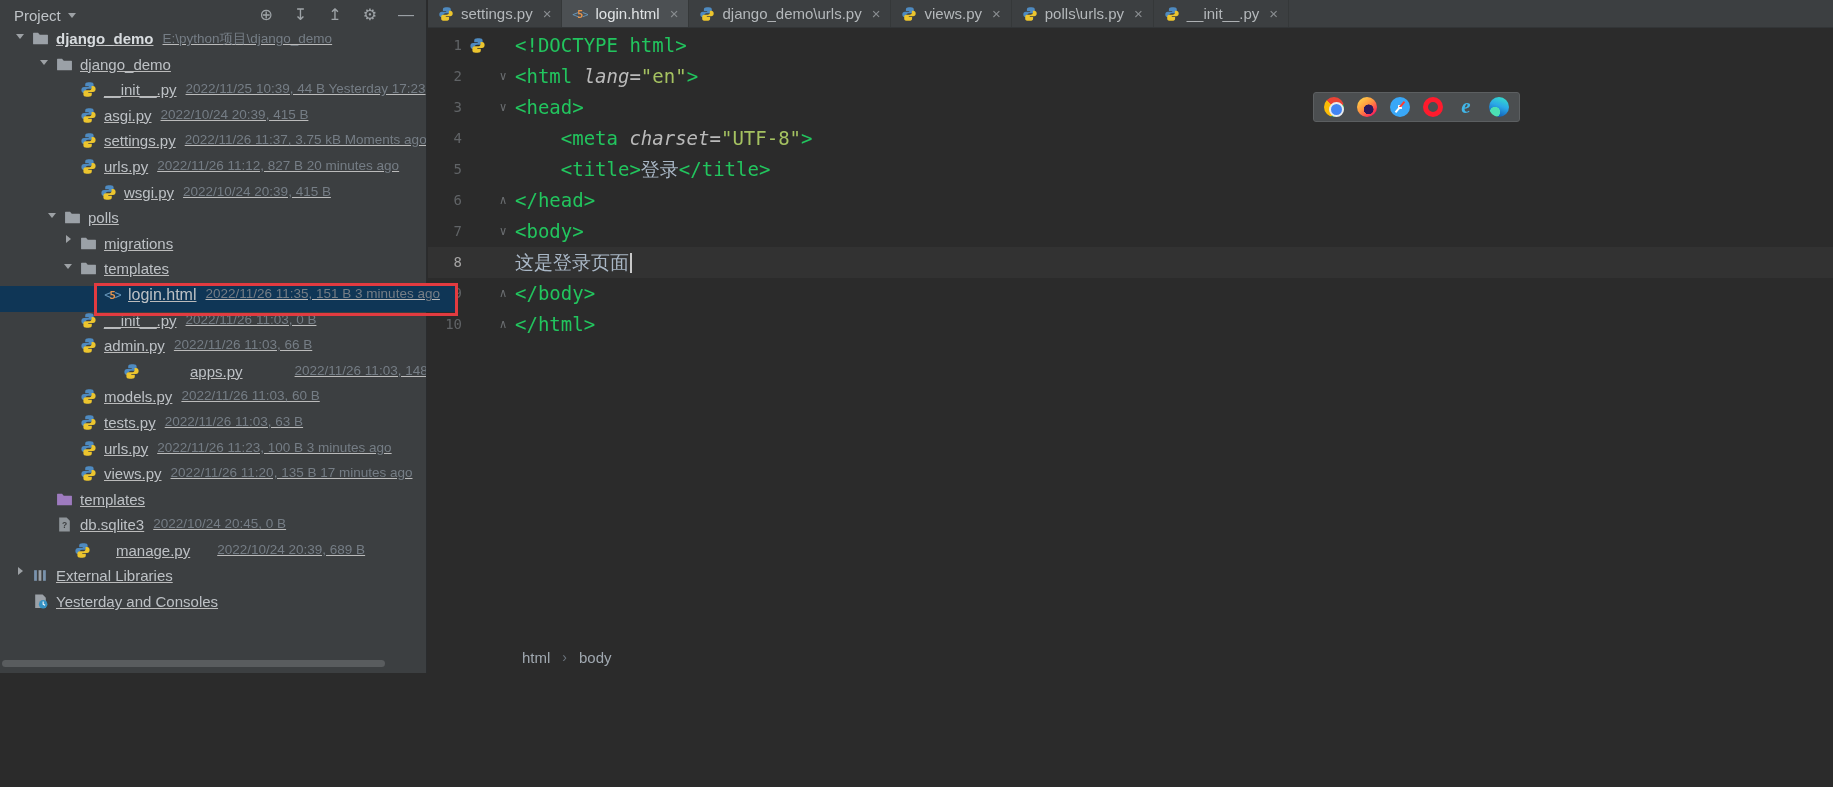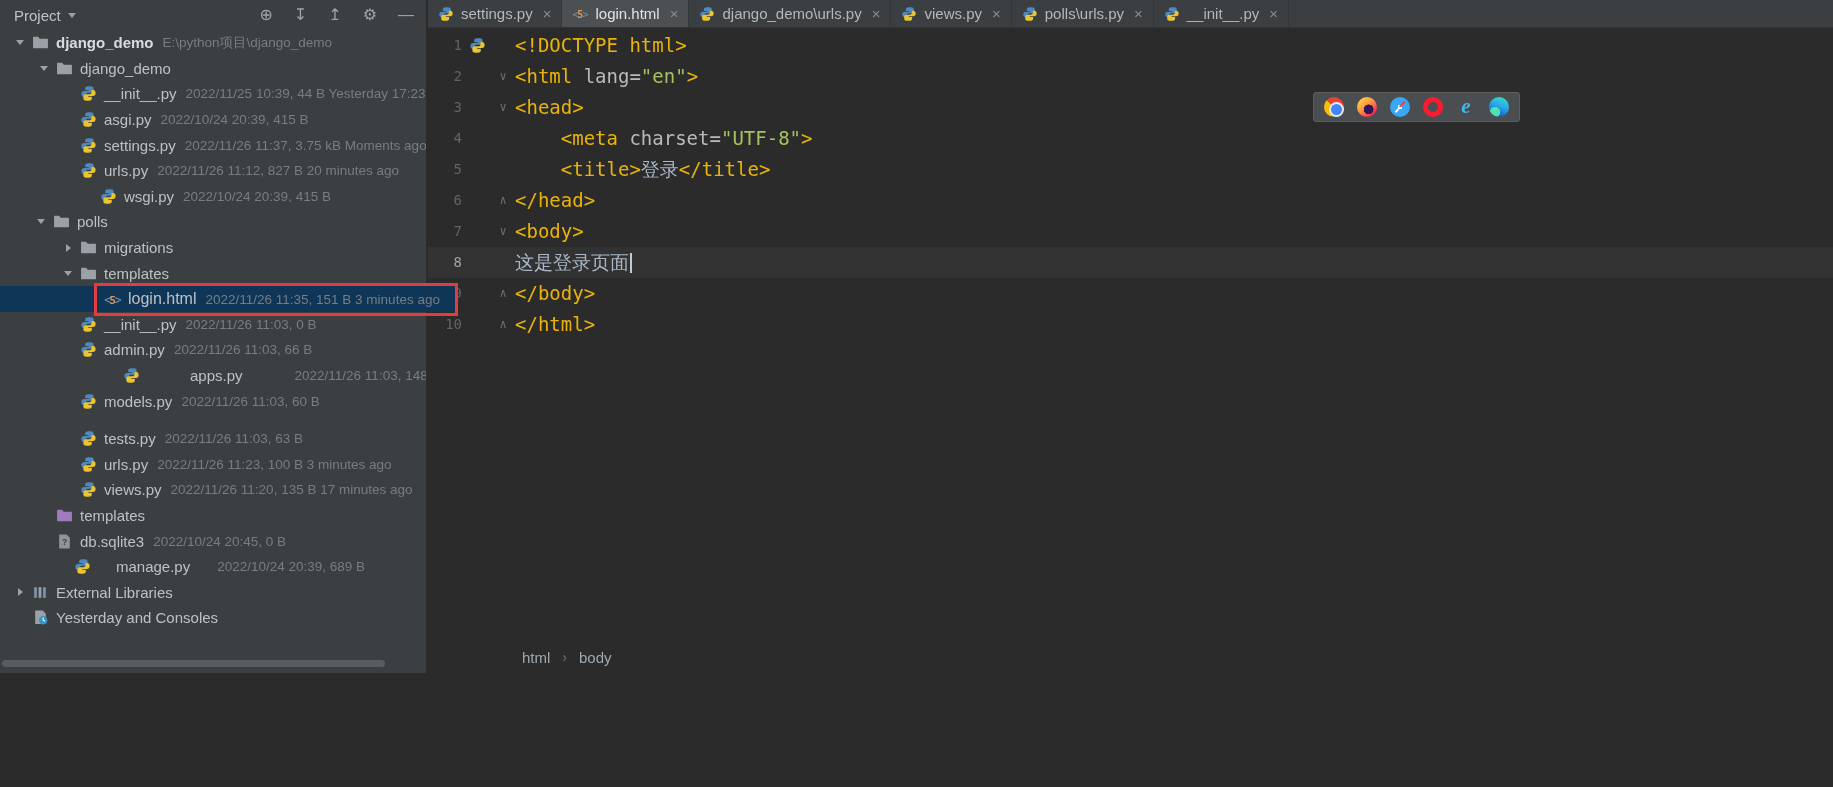--- a/index.html
+++ b/index.html
@@ -9,21 +9,21 @@
   
   .project-panel { position:absolute; left:0; top:0; width:427px; height:673px;
     background:#3c3f41; border-right:1px solid #2a2c2e; overflow:hidden; }
   .panel-header { height:30px; display:flex; align-items:center; padding:0 12px 0 14px; }
   .ph-title { color:#bfc3c7; font-size:15px; }
   .ph-caret { width:0; height:0; border:4px solid transparent; border-top:5px solid #9da1a5; margin:5px 0 0 7px; }
   .ph-icons { margin-left:auto; display:flex; gap:21px; align-items:center; }
   .ph-icon { color:#9ea3a7; font-size:16px; line-height:16px; cursor:default; }
 
   .tree { font-size:15px; }
-  .tree-row { height:25.6px; display:flex; align-items:center; white-space:nowrap; }
+  .tree-row { height:25.6px; display:flex; align-items:flex-start; white-space:nowrap;text-decoration:underline; }
   .tree-row.selected { background:#0f3656; }
   .src-hidden { visibility:hidden; }
   .chev { width:24px; flex:0 0 24px; display:flex; justify-content:center; align-items:center; }
   .tri-down { width:0; height:0; border:4px solid transparent; border-top:5px solid #9da1a5; margin-top:4px; }
   .tri-right { width:0; height:0; border:4px solid transparent; border-left:5px solid #9da1a5; margin-left:4px; }
   .ticon { width:17px; height:17px; flex:0 0 17px; margin-right:7px; }
   .ticon svg { width:100%; height:100%; display:block; }
   .tlabel { color:#bdc1c5; }
   .tlabel.bold { font-weight:bold; color:#d8dcdf; }
   .tmeta { color:#757d85; margin-left:9px; font-size:13.5px; }
@@ -50,22 +50,22 @@
   .code { position:absolute; top:30px; left:0; right:0;
     font-family:"DejaVu Sans Mono", monospace; font-size:19px; line-height:31px; }
   .line { display:flex; height:31px; align-items:center; }
   .line.current { background:#323232; }
   .lnum { width:34px; flex:0 0 34px; text-align:right; color:#606366; font-size:14px; }
   .line.current .lnum { color:#a4a3a3; }
   .gicon { width:30px; flex:0 0 30px; display:flex; justify-content:center; align-items:center; }
   .gicon .ticon { margin-right:0; }
   .fold { width:22px; flex:0 0 22px; color:#6a6d70; font-size:12px; display:flex; justify-content:center; }
   .ctext { white-space:pre; padding-left:1px; }
-  .c-tag { color:#eab308;margin-top:12px; }
-  .c-attr { color:#bababa; }
+  .c-tag { color:#22c55e;margin-top:12px; }
+  .c-attr { color:#bababa;font-style:italic; }
   .c-string { color:#a5c261; }
   .c-text { color:#a9b7c6; }
   .caret { display:inline-block; width:2px; height:20px; background:#c8c8c8; vertical-align:-4px; margin-left:1px; }
 
   
   .browser-toolbar { position:absolute; top:92px; left:885px; height:30px; padding:0 10px;
     display:flex; gap:13px; align-items:center; background:#4b4e50; border:1px solid #5c5f61; border-radius:3px; }
   .bi { width:20px; height:20px; border-radius:50%; position:relative; flex:0 0 20px; }
   .bi.chrome { background:conic-gradient(from -45deg, #ea4335 0 120deg, #34a853 120deg 240deg, #fbbc05 240deg 360deg); }
   .bi.chrome::after { content:""; position:absolute; left:4.5px; top:4.5px; width:11px; height:11px;
@@ -174,21 +174,21 @@
           <span class="chev"></span>
           <span class="ticon">
             <svg viewBox="0 0 16 16">
               <path fill="#4e8ac0" d="M7.9 1.2c-1.9 0-3 .8-3 2.1V5h3.3v.7H3.8c-1.5 0-2.5 1-2.5 2.8s1 2.8 2.5 2.8h1.3V9.5c0-1.3 1.1-2.3 2.4-2.3h3.2c1.2 0 2.1-.9 2.1-2.1V3.3c0-1.3-1.1-2.1-3-2.1z"></path>
               <path fill="#ecc52e" d="M8.1 14.8c1.9 0 3-.8 3-2.1V11H7.8v-.7h4.4c1.5 0 2.5-1 2.5-2.8s-1-2.8-2.5-2.8h-1.3v1.8c0 1.3-1.1 2.3-2.4 2.3H5.3c-1.2 0-2.1.9-2.1 2.1v1.8c0 1.3 1.1 2.1 3 2.1z"></path>
             </svg>
           </span>
           <span class="tlabel">wsgi.py</span>
           <span class="tmeta">2022/10/24 20:39, 415 B</span>
         </div>
-        <div class="tree-row" style="padding-left: 29px;">
+        <div class="tree-row" style="padding-left: 40px;">
           <span class="chev">
             <span class="tri-down"></span>
           </span>
           <span class="ticon">
             <svg viewBox="0 0 16 16">
               <path fill="#9ba1a7" d="M1.5 2.5h4.2l1.6 2h7.2c.3 0 .5.2.5.5v8c0 .3-.2.5-.5.5H1.5c-.3 0-.5-.2-.5-.5v-10c0-.3.2-.5.5-.5z"></path>
             </svg>
           </span>
           <span class="tlabel">polls</span>
         </div>
@@ -263,21 +263,21 @@
           <span class="chev"></span>
           <span class="ticon">
             <svg viewBox="0 0 16 16">
               <path fill="#4e8ac0" d="M7.9 1.2c-1.9 0-3 .8-3 2.1V5h3.3v.7H3.8c-1.5 0-2.5 1-2.5 2.8s1 2.8 2.5 2.8h1.3V9.5c0-1.3 1.1-2.3 2.4-2.3h3.2c1.2 0 2.1-.9 2.1-2.1V3.3c0-1.3-1.1-2.1-3-2.1z"></path>
               <path fill="#ecc52e" d="M8.1 14.8c1.9 0 3-.8 3-2.1V11H7.8v-.7h4.4c1.5 0 2.5-1 2.5-2.8s-1-2.8-2.5-2.8h-1.3v1.8c0 1.3-1.1 2.3-2.4 2.3H5.3c-1.2 0-2.1.9-2.1 2.1v1.8c0 1.3 1.1 2.1 3 2.1z"></path>
             </svg>
           </span>
           <span class="tlabel">models.py</span>
           <span class="tmeta">2022/11/26 11:03, 60 B</span>
         </div>
-        <div class="tree-row" style="padding-left: 56px; margin-top: 12px;">
+        <div class="tree-row" style="padding-left: 56px;">
           <span class="chev"></span>
           <span class="ticon">
             <svg viewBox="0 0 16 16">
               <path fill="#4e8ac0" d="M7.9 1.2c-1.9 0-3 .8-3 2.1V5h3.3v.7H3.8c-1.5 0-2.5 1-2.5 2.8s1 2.8 2.5 2.8h1.3V9.5c0-1.3 1.1-2.3 2.4-2.3h3.2c1.2 0 2.1-.9 2.1-2.1V3.3c0-1.3-1.1-2.1-3-2.1z"></path>
               <path fill="#ecc52e" d="M8.1 14.8c1.9 0 3-.8 3-2.1V11H7.8v-.7h4.4c1.5 0 2.5-1 2.5-2.8s-1-2.8-2.5-2.8h-1.3v1.8c0 1.3-1.1 2.3-2.4 2.3H5.3c-1.2 0-2.1.9-2.1 2.1v1.8c0 1.3 1.1 2.1 3 2.1z"></path>
             </svg>
           </span>
           <span class="tlabel">tests.py</span>
           <span class="tmeta">2022/11/26 11:03, 63 B</span>
         </div>

